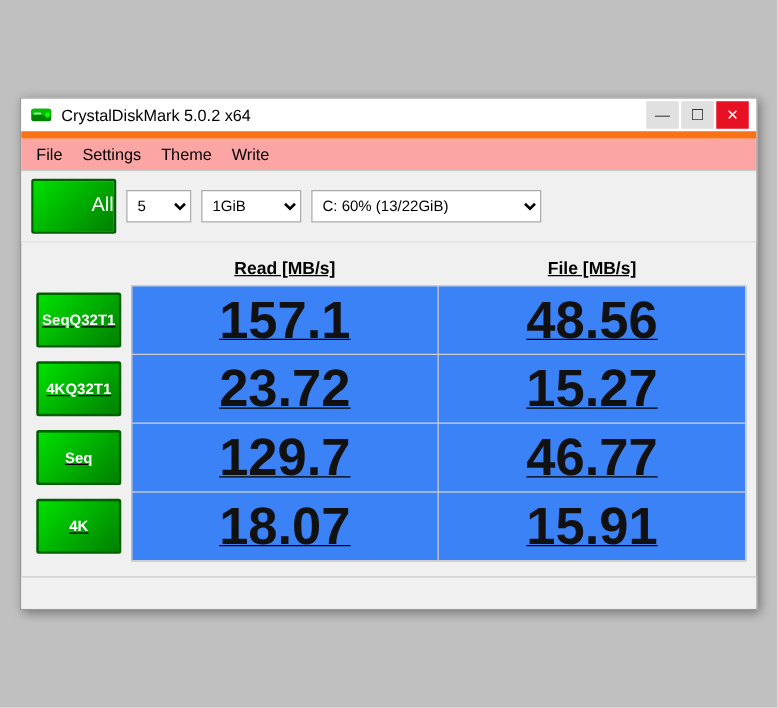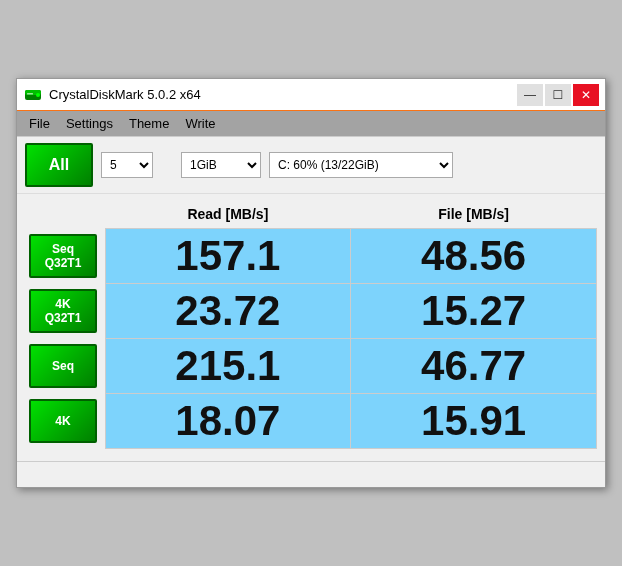--- a/index.html
+++ b/index.html
@@ -17,21 +17,21 @@
       background: #f0f0f0;
       border: 1px solid #999;
       box-shadow: 2px 2px 8px rgba(0,0,0,0.4);
     }
     .title-bar {
       background: #fff;
       display: flex;
       align-items: center;
       justify-content: space-between;
       padding: 4px 6px;
-      border-bottom: 1px solid #f97316;
+      border-bottom: 6px solid #f97316;
       height: 32px;
     }
     .title-bar-left {
       display: flex;
       align-items: center;
       gap: 6px;
     }
     .app-icon {
       width: 20px;
       height: 20px;
@@ -55,21 +55,21 @@
       display: flex;
       align-items: center;
       justify-content: center;
       color: #333;
     }
     .title-btn.close {
       background: #e81123;
       color: #fff;
     }
     .menu-bar {
-      background: #a3a3a3;
+      background: #fca5a5;
       display: flex;
       gap: 0;
       padding: 2px 4px;
       border-bottom: 1px solid #ccc;
       font-size: 13px;
     }
     .menu-item {
       padding: 3px 8px;
       cursor: pointer;
       color: #000;
@@ -78,45 +78,47 @@
       background: #f0f0f0;
       display: flex;
       align-items: center;
       padding: 6px 8px;
       gap: 8px;
       border-bottom: 1px solid #ddd;
     }
     .btn-all {
       background: linear-gradient(135deg, #00e000, #008000);
       color: #fff;
-      font-weight: bold;
+      font-weight: normal;
       font-size: 16px;
       border: 2px solid #006000;
       width: 68px;
       height: 44px;
       cursor: pointer;
       border-radius: 2px;
+      text-align: right;
     }
     .select-box {
       height: 26px;
       border: 1px solid #aaa;
       background: #fff;
       font-size: 12px;
       padding: 0 4px;
       cursor: pointer;
     }
     .select-count { width: 52px; }
-    .select-size { width: 80px; margin-left: 20px; }
+    .select-size { width: 80px; }
     .select-drive { width: 184px; }
     .main-content {
       padding: 6px 8px;
     }
     .results-table {
       width: 100%;
       border-collapse: collapse;
+      text-decoration: underline;
     }
     .results-table th {
       font-size: 14px;
       font-weight: bold;
       text-align: center;
       padding: 6px 0;
       color: #000;
     }
     .results-table td {
       padding: 3px 4px;
@@ -131,25 +133,25 @@
       font-weight: bold;
       font-size: 12px;
       border: 2px solid #006000;
       width: 68px;
       height: 44px;
       cursor: pointer;
       border-radius: 2px;
       display: flex;
       align-items: center;
       justify-content: center;
-      flex-direction: column;
+      flex-direction: row;
       line-height: 1.2;
     }
     .value-cell {
-      background: #7dd3fc;
+      background: #3b82f6;
       border: 1px solid #ccc;
       text-align: center;
       vertical-align: middle;
       height: 54px;
     }
     .value-text {
       font-size: 42px;
       font-weight: 900;
       color: #111;
       font-family: Arial Black, Arial, sans-serif;
@@ -240,21 +242,21 @@
               </td>
               <td class="value-cell"><span class="value-text">23.72</span></td>
               <td class="value-cell"><span class="value-text">15.27</span></td>
             </tr>
             <tr>
               <td class="row-label">
                 <div class="label-btn">
                   <span>Seq</span>
                 </div>
               </td>
-              <td class="value-cell"><span class="value-text">215.1</span></td>
+              <td class="value-cell"><span class="value-text">129.7</span></td>
               <td class="value-cell"><span class="value-text">46.77</span></td>
             </tr>
             <tr>
               <td class="row-label">
                 <div class="label-btn">
                   <span>4K</span>
                 </div>
               </td>
               <td class="value-cell"><span class="value-text">18.07</span></td>
               <td class="value-cell"><span class="value-text">15.91</span></td>

